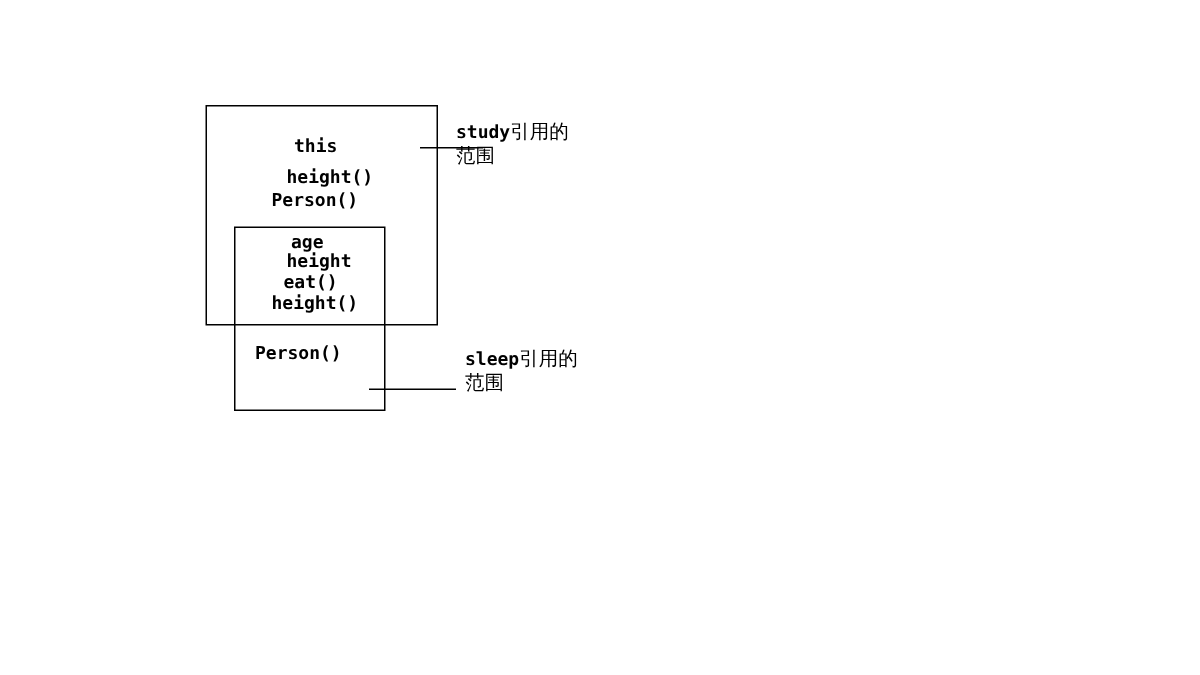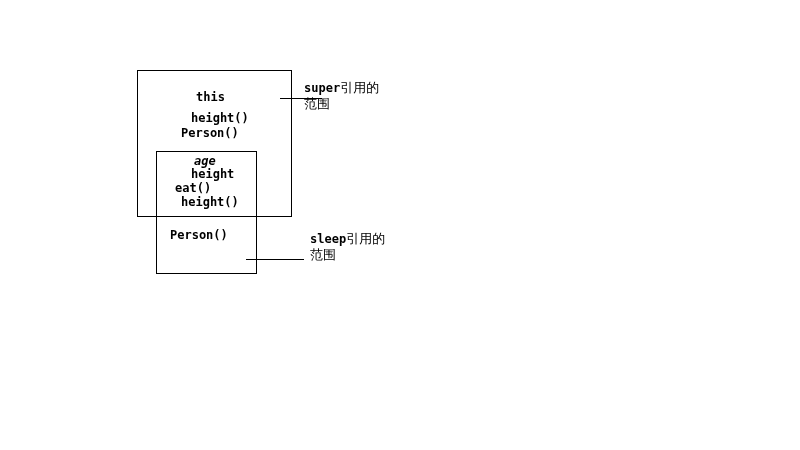--- a/index.html
+++ b/index.html
@@ -14,29 +14,29 @@
 </head>
 <body>
 
 <div class="box" style="left:137px;top:70px;width:155px;height:147px;"></div>
 <div class="box" style="left:156px;top:151px;width:101px;height:123px;"></div>
 
 <div class="t" style="left:196px;top:90px;">this</div>
 <div class="t" style="left:191px;top:111px;">height()</div>
 <div class="t" style="left:181px;top:126px;">Person()</div>
 
-<div class="t" style="left:194px;top:154px;font-style:italic;">age</div>
+<div class="t" style="left:194px;top:154px;">age</div>
 <div class="t" style="left:191px;top:167px;">height</div>
-<div class="t" style="left:175px;top:181px;">eat()</div>
+<div class="t" style="left:189px;top:181px;">eat()</div>
 <div class="t" style="left:181px;top:195px;">height()</div>
 <div class="t" style="left:170px;top:228px;">Person()</div>
 
 <div class="line" style="left:280px;top:98px;width:42px;"></div>
 <div class="lbl" style="left:304px;top:80px;">
-  <b>super</b><span>引用的</span><br>
+  <b>study</b><span>引用的</span><br>
   <span>范围</span>
 </div>
 
 <div class="line" style="left:246px;top:259px;width:58px;"></div>
 <div class="lbl" style="left:310px;top:231px;">
   <b>sleep</b><span>引用的</span><br>
   <span>范围</span>
 </div>
 
 </body></html>

